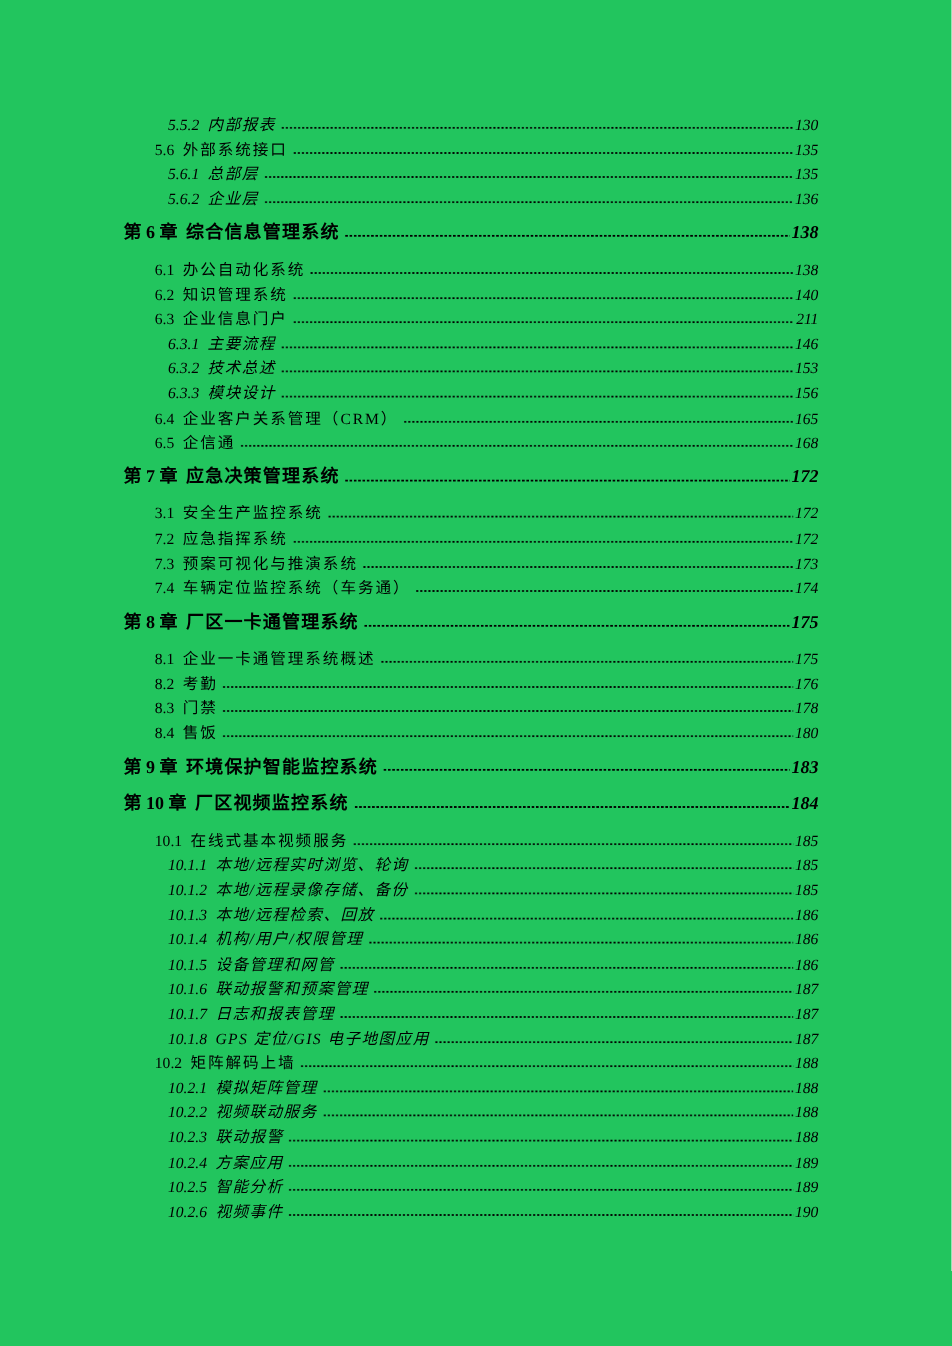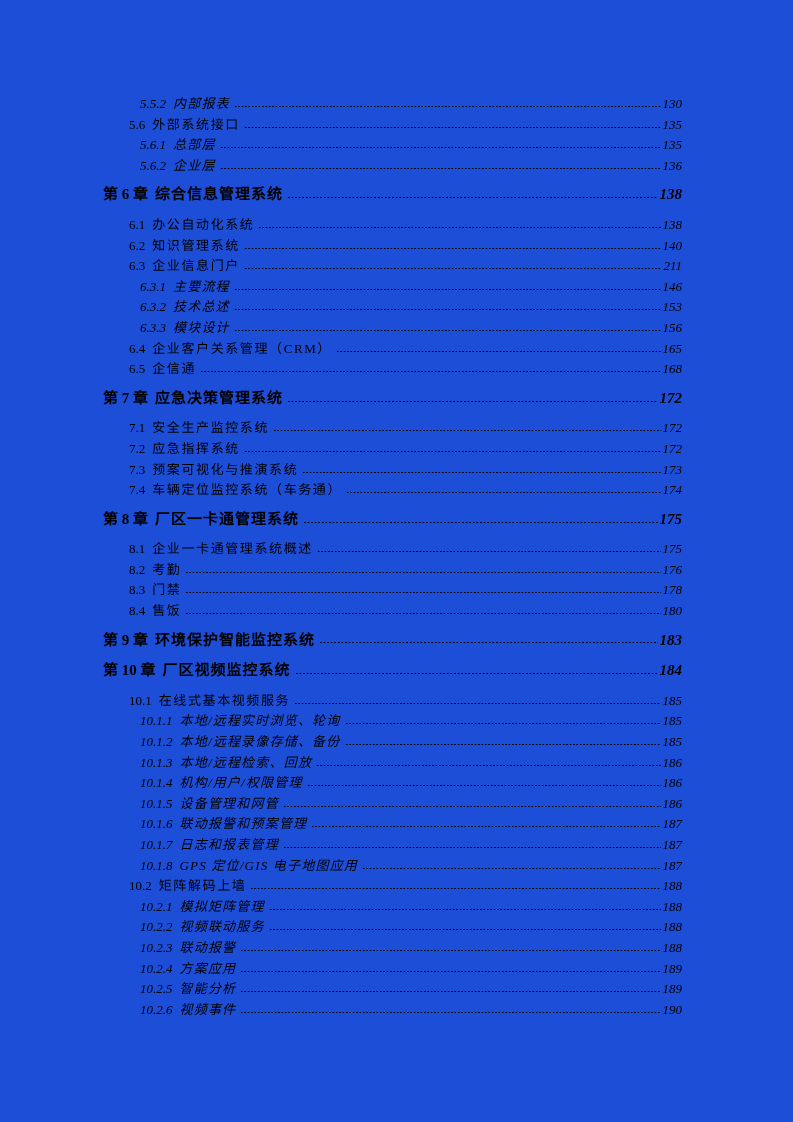--- a/index.html
+++ b/index.html
@@ -1,21 +1,21 @@
 <!DOCTYPE html>
 <html lang="zh-CN"><head>
 <meta charset="utf-8">
 <title>TOC Page</title>
 <style>
   html, body { margin: 0; padding: 0; background: #ffffff; }
   .page {
     position: relative;
     width: 793px;
     height: 1122px;
-    background: #1d4ed8;
+    background: #22c55e;
     overflow: hidden;
     font-family: "Liberation Serif", "DejaVu Serif", serif;
     color: #000000;
   }
   .toc {
     position: absolute;
     left: 103px;
     top: 94px;
     width: 579px;
   }
@@ -165,21 +165,21 @@
       </div>
 
       <div class="toc-row" data-level="1">
         <span class="num">第 7 章</span>
         <span class="title">应急决策管理系统</span>
         <span class="dots"></span>
         <span class="pagenum">172</span>
       </div>
 
       <div class="toc-row" data-level="2">
-        <span class="num">7.1</span>
+        <span class="num">3.1</span>
         <span class="title">安全生产监控系统</span>
         <span class="dots"></span>
         <span class="pagenum">172</span>
       </div>
 
       <div class="toc-row" data-level="2">
         <span class="num">7.2</span>
         <span class="title">应急指挥系统</span>
         <span class="dots"></span>
         <span class="pagenum">172</span>

